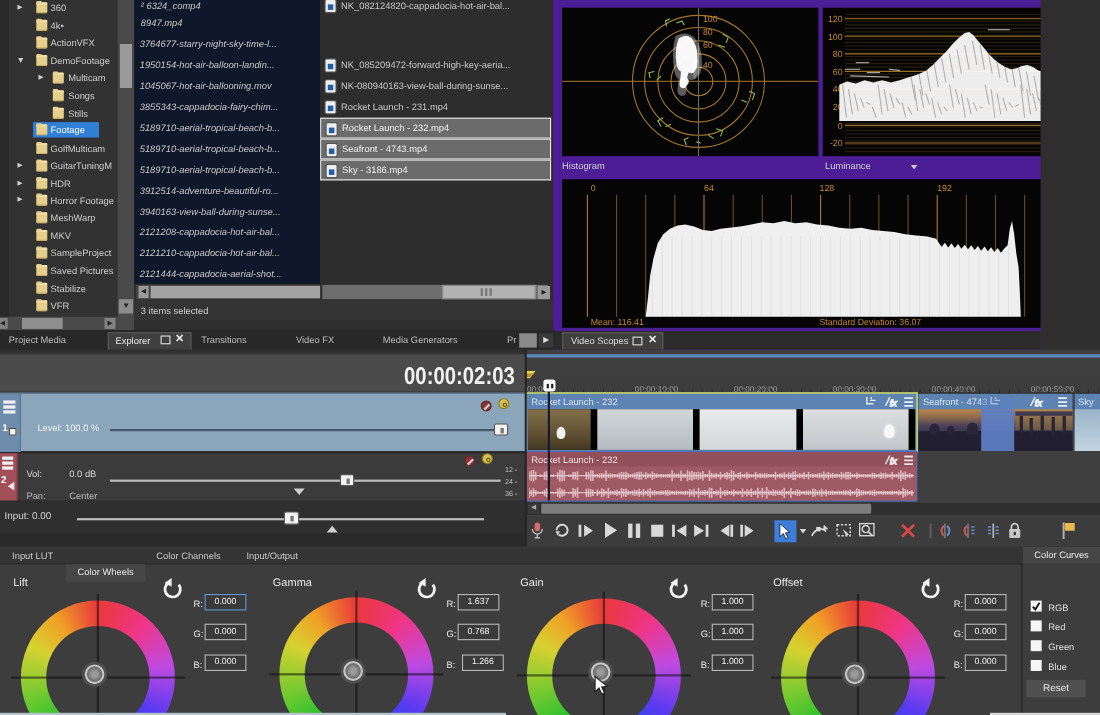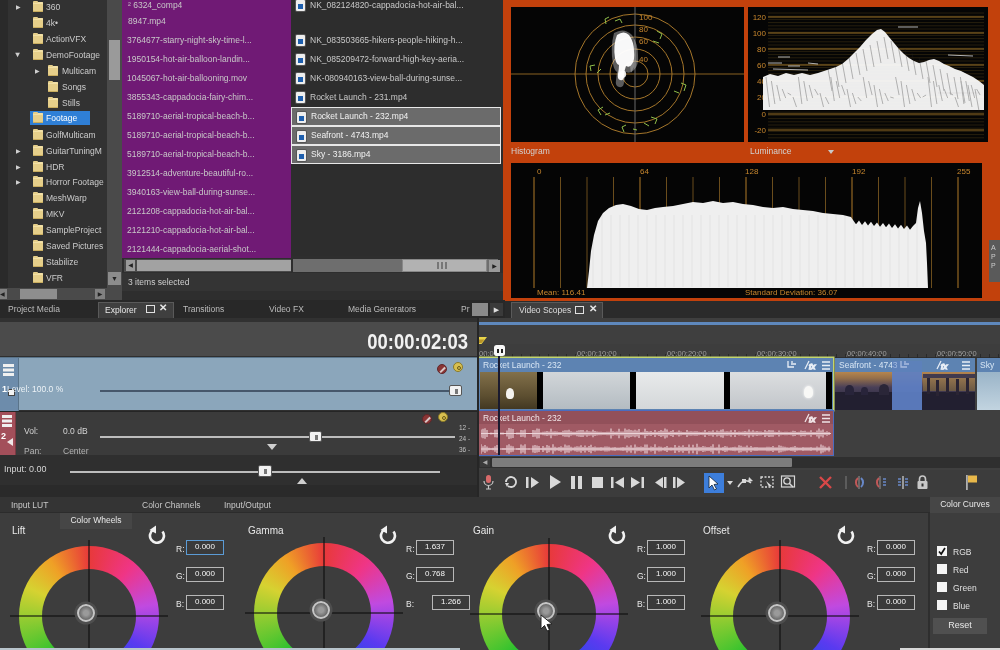--- a/index.html
+++ b/index.html
@@ -121,21 +121,21 @@
   <div class="abs" style="left:107px;top:0;width:15px;height:300px;background:#4a4a4a;"></div>
   <div class="abs" style="left:109px;top:40px;width:11px;height:40px;background:#9a9a9a;"></div>
   <div class="abs" style="left:108px;top:272px;width:13px;height:13px;background:#8c8c8c;color:#222;font-size:7px;text-align:center;line-height:13px;">▼</div>
 
   <div class="abs" style="left:0;top:288px;width:107px;height:12px;background:#4a4a4a;"></div>
   <div class="abs" style="left:0;top:289px;width:7px;height:10px;background:#818181;color:#222;font-size:6px;line-height:10px;">◀</div>
   <div class="abs" style="left:20px;top:289px;width:37px;height:10px;background:#8e8e8e;"></div>
   <div class="abs" style="left:95px;top:289px;width:10px;height:10px;background:#818181;color:#222;font-size:6px;line-height:10px;text-align:center;">▶</div>
 </div>
 
-<div class="abs" id="col2" style="left:122px;top:0;width:169px;height:258px;background:#701a75;overflow:hidden;">
+<div class="abs" id="col2" style="left:122px;top:0;width:169px;height:258px;background:#0f172a;overflow:hidden;font-style:italic;">
   <div class="listrow" style="left:6px;top:-4px;">² 6324_comp4</div>
   <div class="listrow" style="left:6px;top:12px;">8947.mp4</div>
   <div class="listrow" style="left:5px;top:31px;">3764677-starry-night-sky-time-l...</div>
   <div class="listrow" style="left:5px;top:50px;">1950154-hot-air-balloon-landin...</div>
   <div class="listrow" style="left:5px;top:69px;">1045067-hot-air-ballooning.mov</div>
   <div class="listrow" style="left:5px;top:88px;">3855343-cappadocia-fairy-chim...</div>
   <div class="listrow" style="left:5px;top:107px;">5189710-aerial-tropical-beach-b...</div>
   <div class="listrow" style="left:5px;top:126px;">5189710-aerial-tropical-beach-b...</div>
   <div class="listrow" style="left:5px;top:145px;">5189710-aerial-tropical-beach-b...</div>
   <div class="listrow" style="left:5px;top:164px;">3912514-adventure-beautiful-ro...</div>
@@ -143,24 +143,20 @@
   <div class="listrow" style="left:5px;top:202px;">2121208-cappadocia-hot-air-bal...</div>
   <div class="listrow" style="left:5px;top:221px;">2121210-cappadocia-hot-air-bal...</div>
   <div class="listrow" style="left:5px;top:240px;">2121444-cappadocia-aerial-shot...</div>
 </div>
 
 <div class="abs" id="col3" style="left:291px;top:0;width:212px;height:256px;background:#2d2d2d;overflow:hidden;">
   <div class="listrow" style="left:0;top:-4px;width:212px;">
         <span class="ficon" style="left:5px;top:4px;"></span>
         <span style="position:absolute;left:19px;">NK_082124820-cappadocia-hot-air-bal...</span>
       </div>
-  <div class="listrow" style="left:0;top:31px;width:212px;">
-        <span class="ficon" style="left:5px;top:4px;"></span>
-        <span style="position:absolute;left:19px;">NK_083503665-hikers-people-hiking-h...</span>
-      </div>
   <div class="listrow" style="left:0;top:50px;width:212px;">
         <span class="ficon" style="left:5px;top:4px;"></span>
         <span style="position:absolute;left:19px;">NK_085209472-forward-high-key-aeria...</span>
       </div>
   <div class="listrow" style="left:0;top:69px;width:212px;">
         <span class="ficon" style="left:5px;top:4px;"></span>
         <span style="position:absolute;left:19px;">NK-080940163-view-ball-during-sunse...</span>
       </div>
   <div class="listrow" style="left:0;top:88px;width:212px;">
         <span class="ficon" style="left:5px;top:4px;"></span>
@@ -187,21 +183,21 @@
   <div class="abs" style="left:137px;top:260px;width:154px;height:11px;background:#a2a2a2;"></div>
 
   <div class="abs" style="left:293px;top:259px;width:205px;height:13px;background:#6e6e6e;"></div>
   <div class="abs" style="left:402px;top:259px;width:85px;height:13px;background:#b2b2b2;border:1px solid #888;"></div>
   <div class="abs" style="left:437px;top:262px;width:2px;height:7px;background:#777;box-shadow:4px 0 0 #777, 8px 0 0 #777;"></div>
   <div class="abs" style="left:489px;top:260px;width:11px;height:12px;background:#9a9a9a;color:#222;font-size:6px;line-height:12px;text-align:center;">▶</div>
 
   <div class="abs txt" style="left:122px;top:273px;width:383px;height:18px;background:#343434;padding:4px 0 0 6px;color:#cfcfcf;">3 items selected</div>
 </div>
 
-<div class="abs" id="scopes" style="left:503px;top:0;width:497px;height:318px;background:#c2410c;overflow:hidden;">
+<div class="abs" id="scopes" style="left:503px;top:0;width:443px;height:318px;background:#4c1d95;overflow:hidden;">
 
   <div class="abs" style="left:8px;top:7px;width:233px;height:135px;background:#050505;">
     <svg width="233" height="135" style="position:absolute;left:0;top:0;">
       <g stroke="#a5762a" fill="none" stroke-width="1">
         <line x1="0" y1="67" x2="233" y2="67" stroke="#8a6222"></line>
         <circle cx="124" cy="67" r="13"></circle>
             <circle cx="124" cy="67" r="25"></circle>
             <circle cx="124" cy="67" r="37"></circle>
             <circle cx="124" cy="67" r="49"></circle>
             <circle cx="124" cy="67" r="60"></circle>
@@ -477,21 +473,21 @@
   <div class="abs" style="left:0;top:0;width:479px;height:4px;background:#313131;"></div>
   <div class="abs" style="left:0;top:4px;width:479px;height:34px;background:#4b4b4b;"></div>
   <div class="abs" style="left:0;top:11px;width:468px;text-align:right;color:#f2f2f2;font-size:22px;font-weight:bold;transform:scaleX(0.84);transform-origin:100% 50%;">00:00:02:03</div>
 
   <div class="abs" style="left:0;top:39px;width:479px;height:53px;background:#8ba6bb;border-top:1px solid #5a748a;">
     <div class="abs" style="left:0;top:0;width:19px;height:53px;background:#6d8cab;border-right:1px solid #5a748a;">
       <div class="abs" style="left:3px;top:6px;width:11px;height:2.5px;background:#f0f0f0;box-shadow:0 4.5px 0 #f0f0f0, 0 9px 0 #f0f0f0;"></div>
       <div class="abs" style="left:2px;top:26px;color:#fff;font-size:9px;font-weight:bold;">1</div>
       <div class="abs" style="left:8px;top:31px;width:7px;height:7px;background:#f4f4f4;border:1px solid #444;"></div>
     </div>
-    <div class="abs" style="left:7px;top:26px;color:#ecf2f6;font-size:8.5px;text-align:right;">Level: 100.0 %</div>
+    <div class="abs" style="left:34px;top:26px;color:#ecf2f6;font-size:8.5px;text-align:right;">Level: 100.0 %</div>
     <div class="abs" style="left:100px;top:32px;width:355px;height:1.5px;background:#46576b;"></div>
     <div class="abs" style="left:449px;top:27px;width:13px;height:11px;background:#f2f2f2;border:1px solid #555;border-radius:2px;">
           <div class="abs" style="left:4.5px;top:2.5px;width:3px;height:5px;background:#777;"></div>
         </div>
     <div class="abs" style="left:437px;top:6px;width:10px;height:10px;border-radius:50%;background:#8a3535;border:1px solid #60272a;">
           <div class="abs" style="left:1px;top:4px;width:7px;height:1.5px;background:#d8c9c9;transform:rotate(-45deg);"></div>
         </div>
     <div class="abs" style="left:453px;top:4px;width:10px;height:10px;border-radius:50%;background:#d8c050;border:1px solid #8a7a28;">
           <div class="abs" style="left:2.5px;top:2.5px;width:4px;height:4px;border-radius:50%;border:1.5px solid #6a5a18;"></div>
         </div>
@@ -1173,21 +1169,21 @@
   <div class="vlabel" style="left:248px;top:28px;">Gamma</div>
   <div class="reseticon" style="left:378px;top:28px;"><svg width="19" height="19">
           <path d="M6 5 A7 7 0 1 0 15.5 6.5" stroke="#f2f2f2" stroke-width="2.6" fill="none"></path>
           <path d="M9 0.5 L2.5 5 L9 8.5 Z" fill="#f2f2f2"></path>
         </svg></div>
   <div class="vlabel" style="left:406px;top:47px;font-size:8.5px;">R:</div>
       <div class="vbox" style="left:416px;top:43px;">1.637</div>
   <div class="vlabel" style="left:406px;top:74px;font-size:8.5px;">G:</div>
       <div class="vbox" style="left:416px;top:70px;">0.768</div>
   <div class="vlabel" style="left:406px;top:102px;font-size:8.5px;">B:</div>
-      <div class="vbox" style="left:432px;top:98px;">1.266</div>
+      <div class="vbox" style="left:420px;top:98px;">1.266</div>
 
   <div class="wheel" style="left:476px;top:44px;">
         <div class="ring"></div>
         <div class="hole"></div>
         <div class="chv"></div>
         <div class="chh"></div>
         <div class="puck"></div>
       </div>
   <div class="vlabel" style="left:473px;top:28px;">Gain</div>
   <div class="reseticon" style="left:607px;top:28px;"><svg width="19" height="19">

